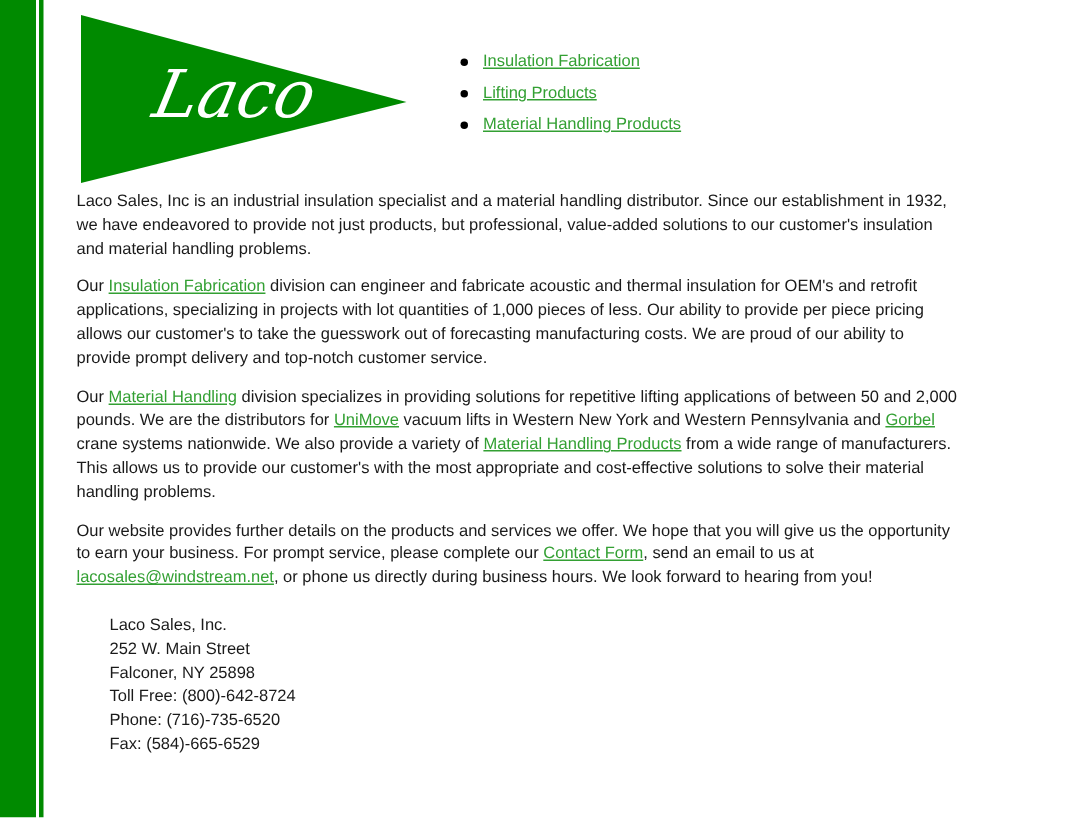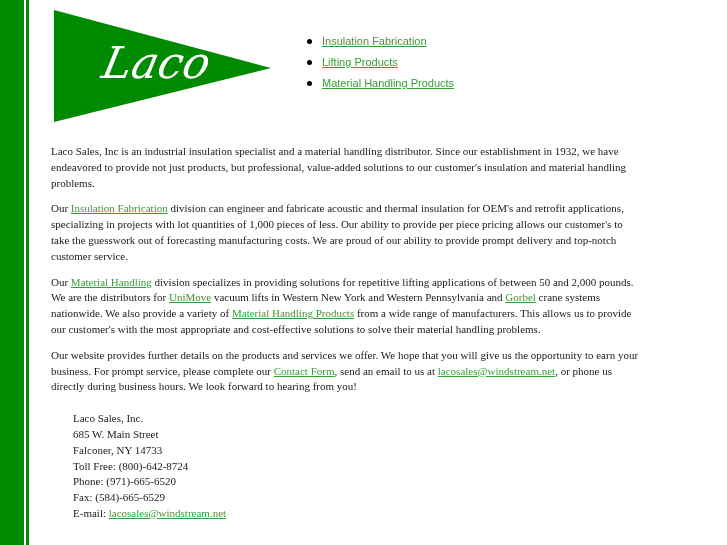--- a/index.html
+++ b/index.html
@@ -22,21 +22,21 @@
   }
   .nav li {
     position: relative; padding-left: 22px; height: 21px; line-height: 19px;
   }
   .nav li::before {
     content: ""; position: absolute; left: 7px; top: 7px; width: 5px; height: 5px;
     border-radius: 50%; background: #000;
   }
   a { color: #33a033; text-decoration: underline; text-align: right; }
   .content {
-    position: absolute; left: 51px; top: 144px; width: 590px; font-family: Liberation Serif, serif;
+    position: absolute; left: 51px; top: 127px; width: 590px;
   }
   .content p {
     margin: 0 0 10px 0; line-height: 15.8px;
   }
   .address { margin-top: 16px; line-height: 15.8px; }
   .contact { line-height: 15.8px; }
   .address div, .contact div { margin: 0; padding-left: 24px; }
   .content { left: 49px; }
   .content p { margin-left: 2px; }
 </style>
@@ -67,23 +67,22 @@
   <p>Laco Sales, Inc is an industrial insulation specialist and a material handling distributor. Since our establishment in 1932, we have endeavored to provide not just products, but professional, value-added solutions to our customer's insulation and material handling problems.</p>
 
   <p><span>Our </span><a href="#">Insulation Fabrication</a><span> division can engineer and fabricate acoustic and thermal insulation for OEM's and retrofit applications, specializing in projects with lot quantities of 1,000 pieces of less. Our ability to provide per piece pricing allows our customer's to take the guesswork out of forecasting manufacturing costs. We are proud of our ability to provide prompt delivery and top-notch customer service.</span></p>
 
   <p><span>Our </span><a href="#">Material Handling</a><span> division specializes in providing solutions for repetitive lifting applications of between 50 and 2,000 pounds. We are the distributors for </span><a href="#">UniMove</a><span> vacuum lifts in Western New York and Western Pennsylvania and </span><a href="#">Gorbel</a><span> crane systems nationwide. We also provide a variety of </span><a href="#">Material Handling Products</a><span> from a wide range of manufacturers. This allows us to provide our customer's with the most appropriate and cost-effective solutions to solve their material handling problems.</span></p>
 
   <p><span>Our website provides further details on the products and services we offer. We hope that you will give us the opportunity to earn your business. For prompt service, please complete our </span><a href="#">Contact Form</a><span>, send an email to us at </span><a href="#">lacosales@windstream.net</a><span>, or phone us directly during business hours. We look forward to hearing from you!</span></p>
 
   <div class="address">
     <div>Laco Sales, Inc.</div>
-    <div>685 W. Main Street</div>
-    <div>Falconer, NY 14733</div>
+    <div>252 W. Main Street</div>
+    <div>Falconer, NY 25898</div>
   </div>
 
   <div class="contact">
     <div>Toll Free: (800)-642-8724</div>
-    <div>Phone: (971)-665-6520</div>
+    <div>Phone: (716)-735-6520</div>
     <div>Fax: (584)-665-6529</div>
-    <div><span>E-mail: </span><a href="#">lacosales@windstream.net</a></div>
   </div>
 </div>
 
 </body></html>

